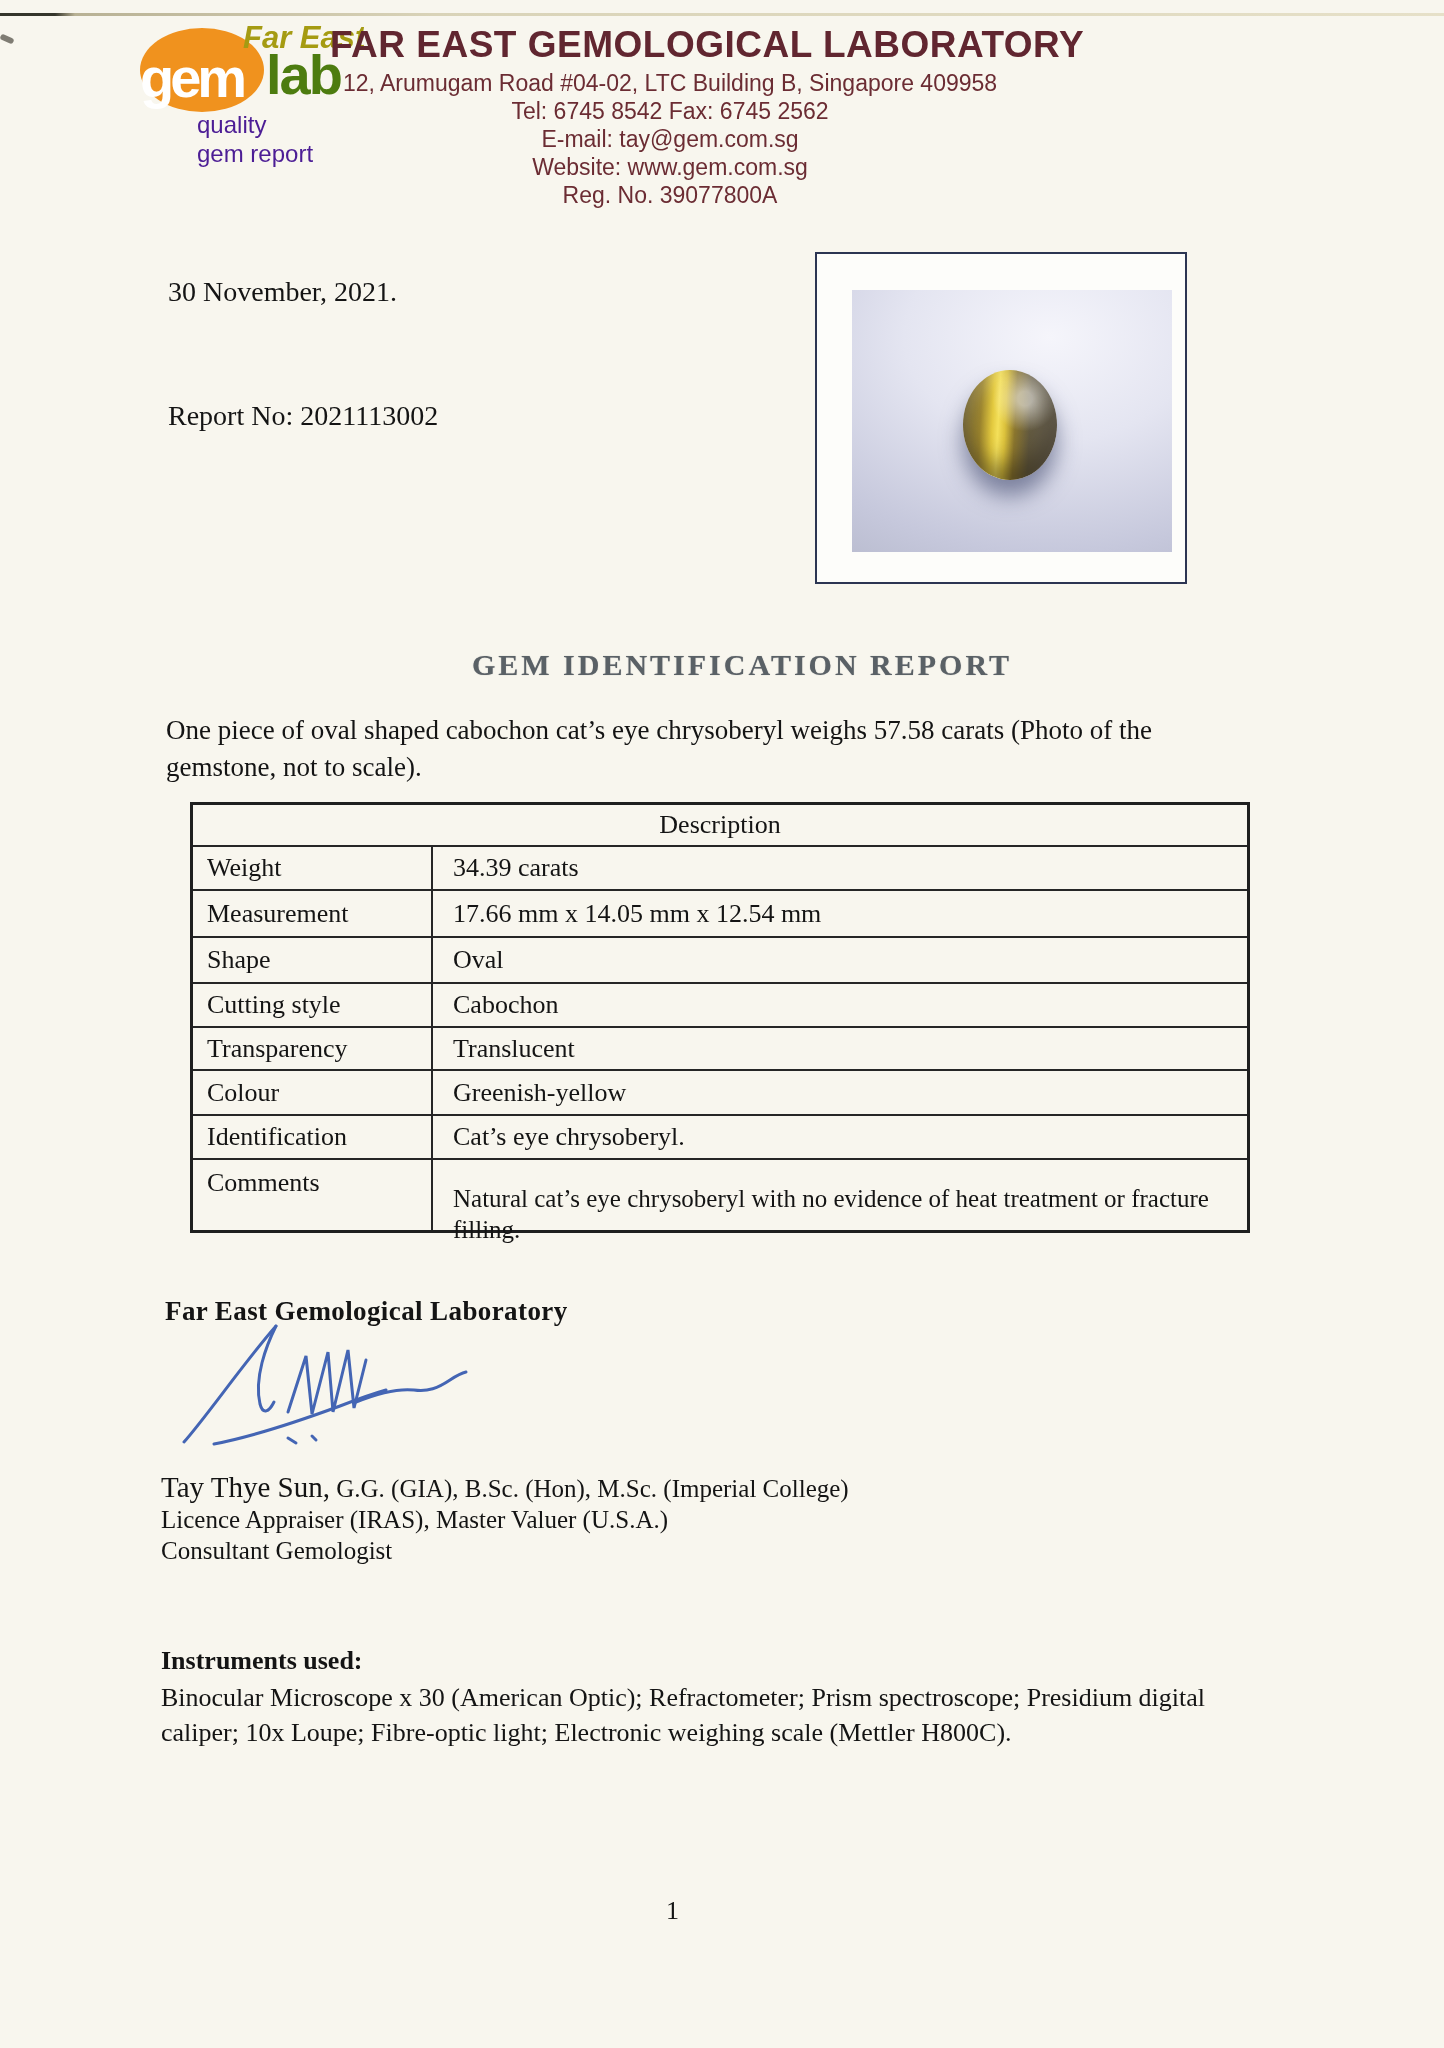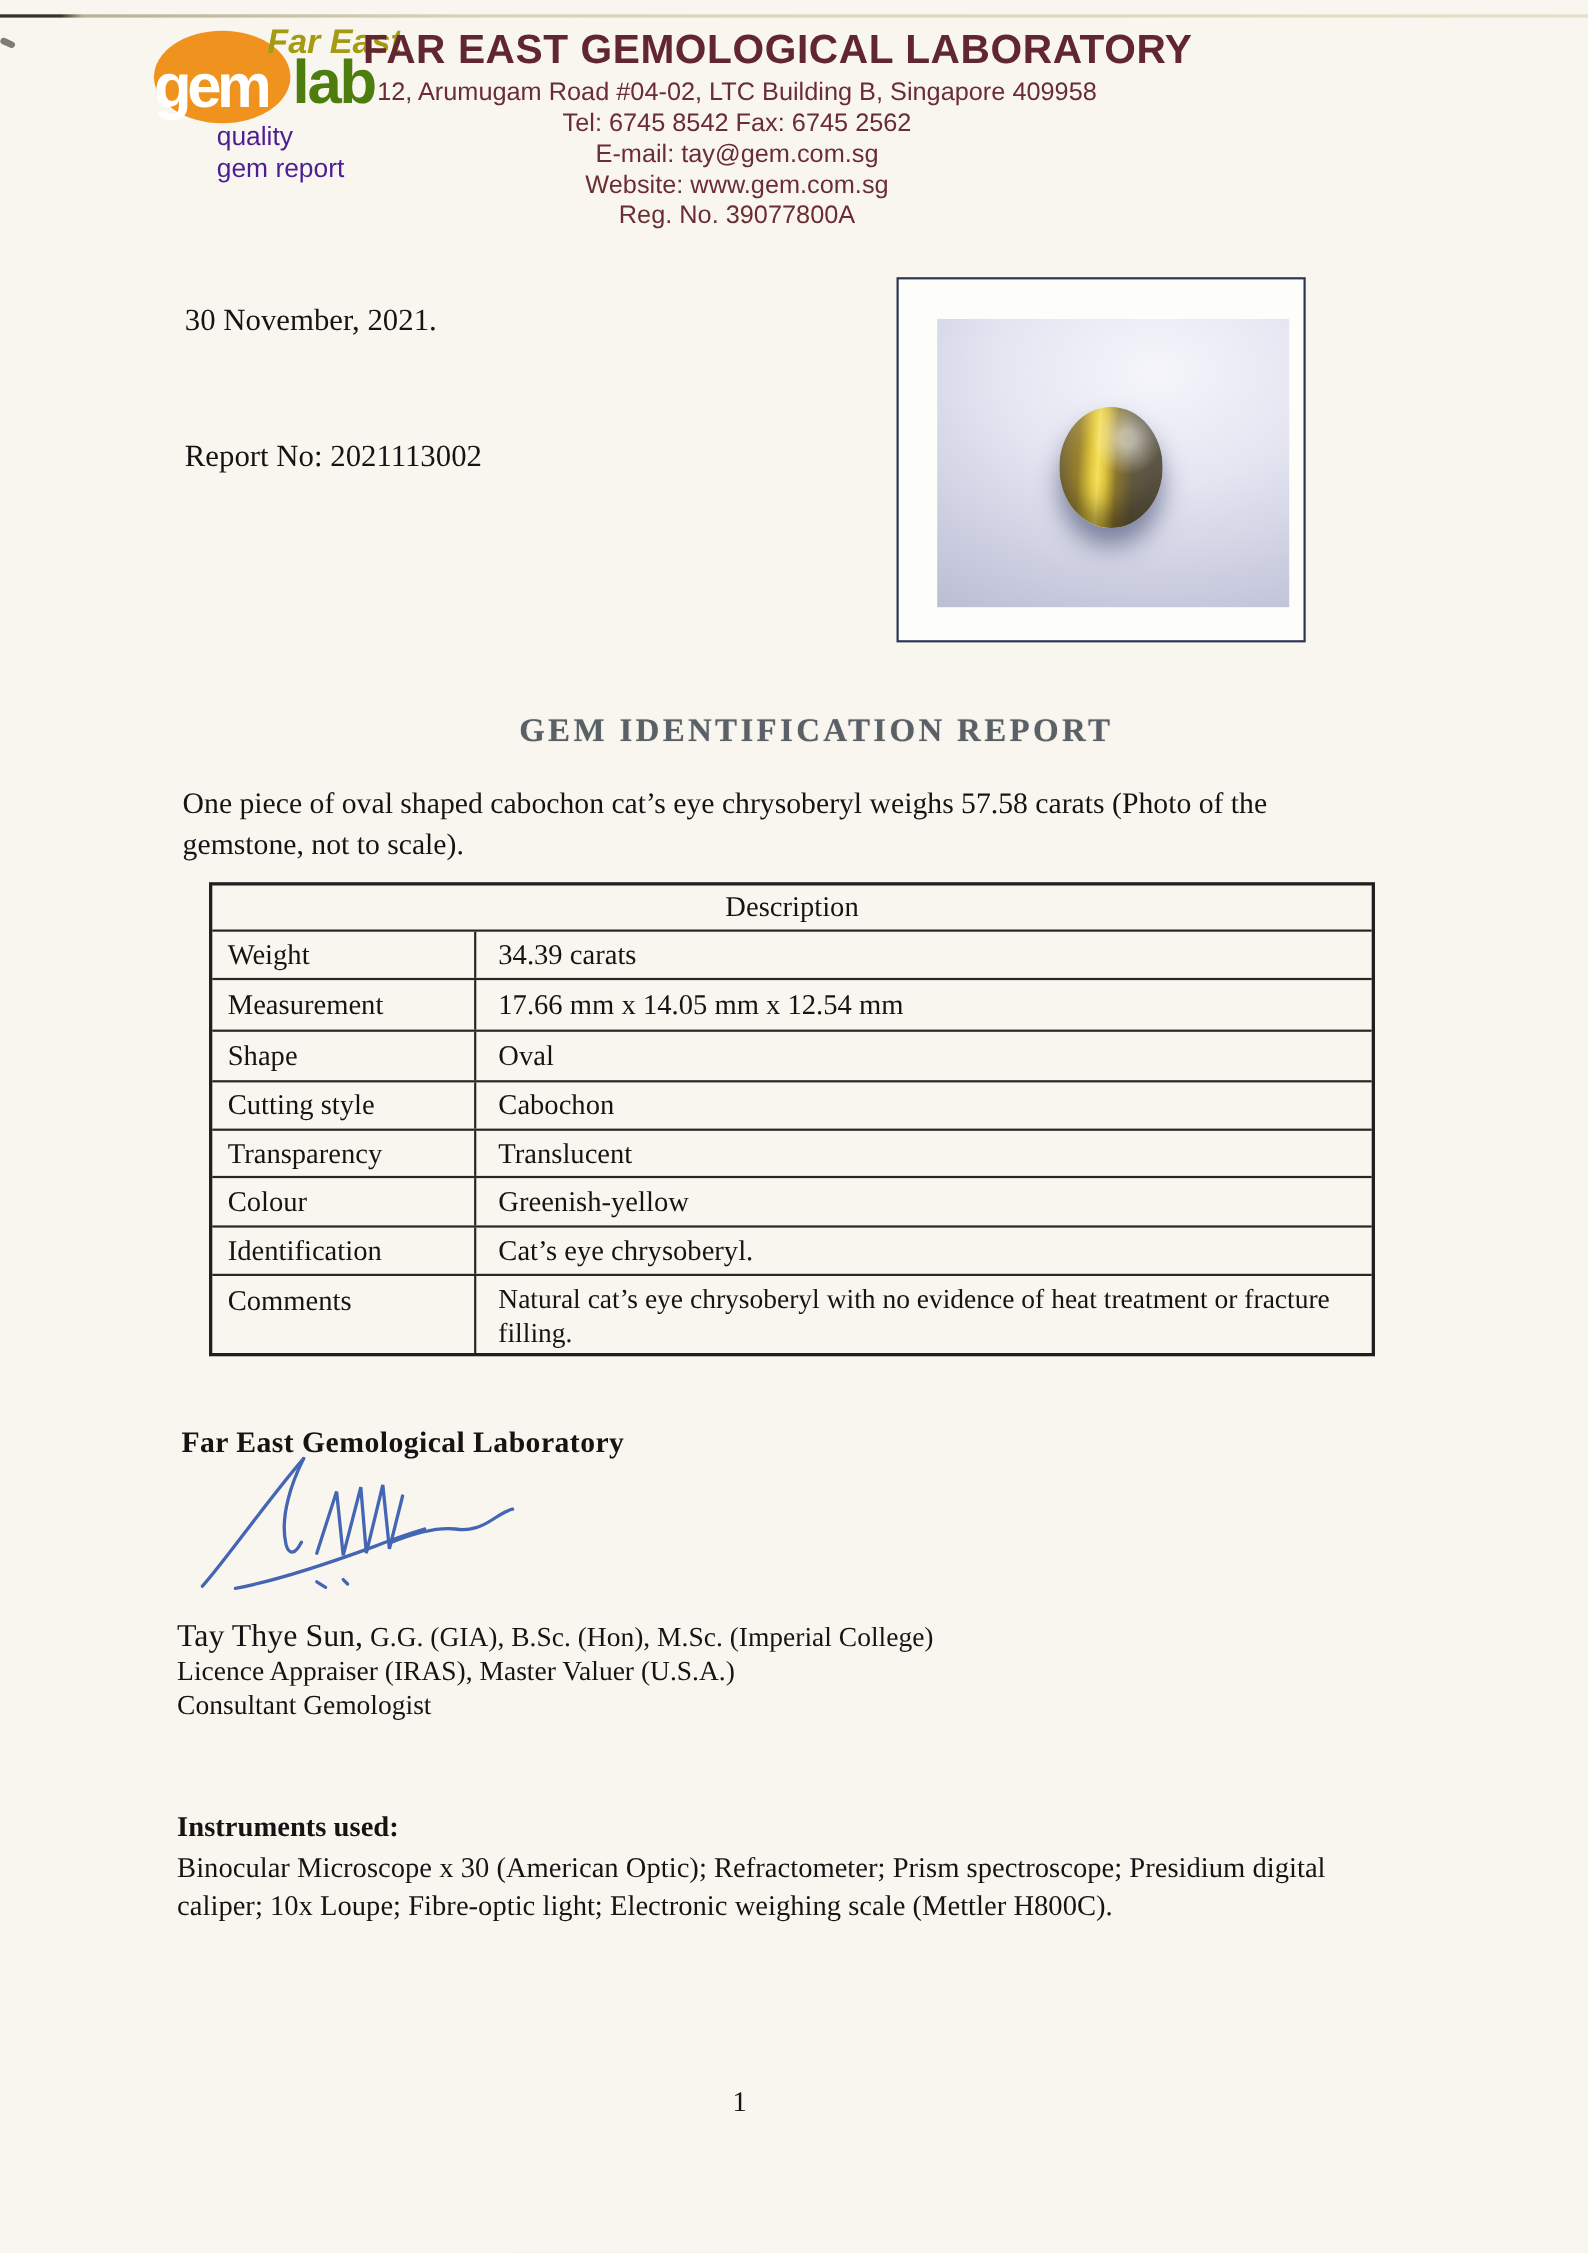--- a/index.html
+++ b/index.html
@@ -59,21 +59,21 @@
   
   .desc-table { position:absolute; left:190px; top:802px; width:1054px;
     border:3px solid #1f1f1f; background:transparent; font-size:26px; }
   .t-head { height:40px; display:flex; align-items:center; justify-content:center; }
   .t-row { display:flex; border-top:2px solid #262626; }
   .t-label { width:240px; border-right:2px solid #262626; display:flex; align-items:center; padding-left:14px; box-sizing:border-box; }
   .t-value { flex:1; display:flex; align-items:center; padding-left:20px; padding-right:16px; box-sizing:border-box; }
   .r1{height:42px}.r2{height:45px}.r3{height:44px}.r4{height:42px}.r5{height:41px}.r6{height:43px}.r7{height:42px}
   .r8{height:70px}
   .r8 .t-label { align-items:flex-start; padding-top:8px; }
-  .r8 .t-value { align-items:flex-start; padding-top:6px; line-height:31px; font-size:25px;border-radius:13px; }
+  .r8 .t-value { align-items:flex-start; padding-top:23px; line-height:31px; font-size:25px;border-radius:13px; }
 
   
   .lab-name { position:absolute; left:165px; top:1296px; font-weight:bold; font-size:27px; letter-spacing:.4px; }
   .signature-svg { position:absolute; left:170px; top:1312px; }
   .signer-block { position:absolute; left:161px; top:1472px; font-size:25px; line-height:31px; }
   .signer-name { font-size:29px; }
 
   .instruments-heading { position:absolute; left:161px; top:1646px; font-weight:bold; font-size:26px; }
   .instruments-list { position:absolute; left:161px; top:1680px; width:1094px; font-size:26px; line-height:35px; }
 

